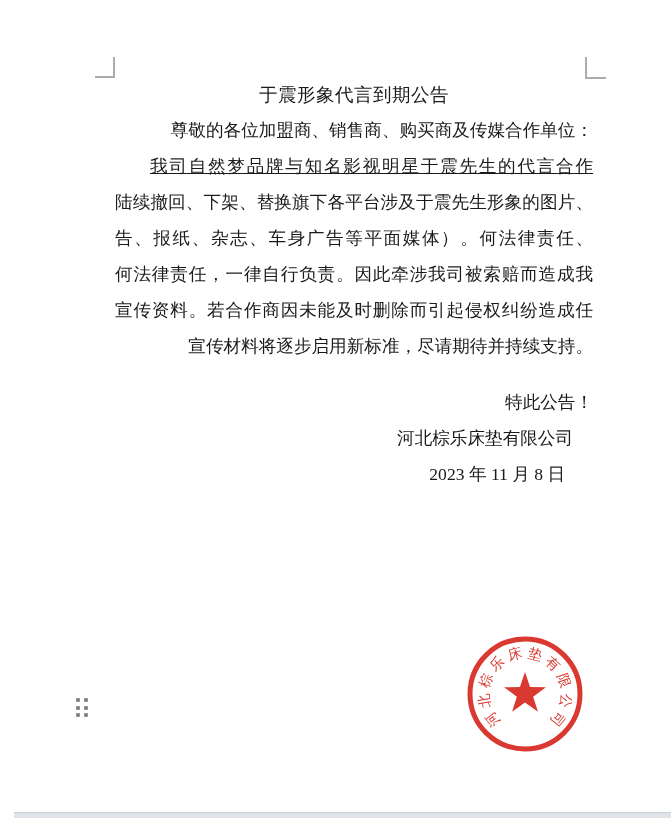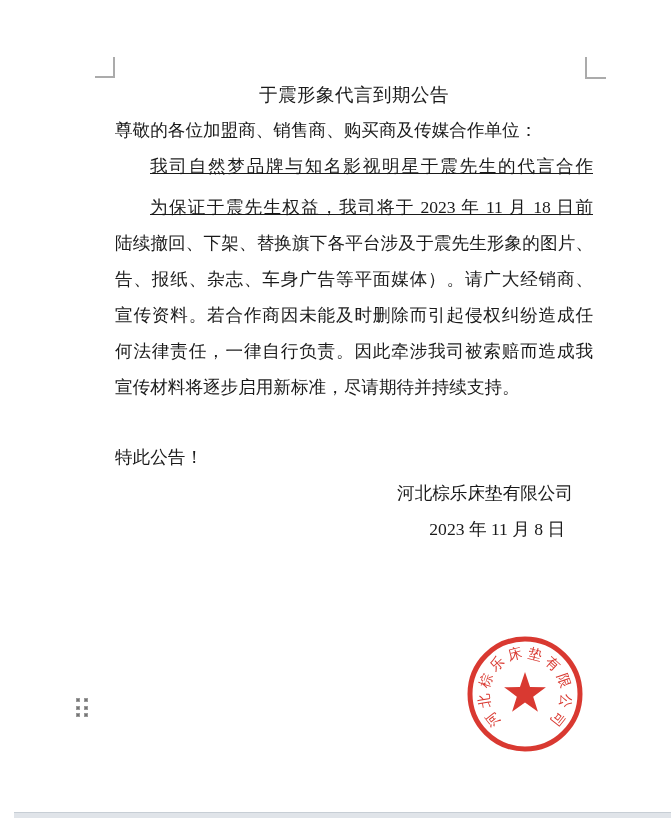--- a/index.html
+++ b/index.html
@@ -34,25 +34,25 @@
     font-size:18.5px; letter-spacing:0.5px; font-weight:500;
   }
   .line {
     line-height:36px; font-size:17.6px; white-space:nowrap;
   }
   .line.j {
     white-space:normal;
     text-align:justify; text-align-last:justify;
     text-justify:inter-character;
   }
-  .line.l { text-align:left; }
+  .line.l { text-align:right; }
   .line.r { text-align:right; }
   .line.indent { padding-left:35px;text-decoration:underline; }
   .line.pgap { margin-top:5px; }
-  .line.bgap { margin-top:34px; }
+  .line.bgap { margin-top:20px; }
   
   .handle-dots {
     position:absolute; left:62px; top:698px;
     display:grid; grid-template-columns:4px 4px;
     column-gap:4px; row-gap:3.5px;
   }
   .handle-dots span {
     width:4px; height:4px; background:#757575;
     box-shadow:inset 0 0 0 1px #9a9a9a;
   }
@@ -74,25 +74,24 @@
 <div class="page">
 
   <div class="mark mark-tl"></div>
   <div class="mark mark-tr"></div>
 
   <div class="content">
     <div class="doc-title">于震形象代言到期公告</div>
     <div>
         <div class="line l">尊敬的各位加盟商、销售商、购买商及传媒合作单位：</div>
         <div class="line j indent">我司自然梦品牌与知名影视明星于震先生的代言合作</div>
-        <div class="line j indent pgap">为保证于震先生权益，我司将于 2023 年 11 月 18 日前</div>
         <div class="line j">陆续撤回、下架、替换旗下各平台涉及于震先生形象的图片、</div>
-        <div class="line j">告、报纸、杂志、车身广告等平面媒体）。请广大经销商、</div>
+        <div class="line j">告、报纸、杂志、车身广告等平面媒体）。何法律责任、</div>
+        <div class="line j">何法律责任，一律自行负责。因此牵涉我司被索赔而造成我</div>
         <div class="line j">宣传资料。若合作商因未能及时删除而引起侵权纠纷造成任</div>
-        <div class="line j">何法律责任，一律自行负责。因此牵涉我司被索赔而造成我</div>
         <div class="line l">宣传材料将逐步启用新标准，尽请期待并持续支持。</div>
         <div class="line l bgap">特此公告！</div>
         <div class="line r" style="padding-right: 20px;">河北棕乐床垫有限公司</div>
         <div class="line r" style="padding-right: 28px;">2023 年 11 月 8 日</div>
       </div>
   </div>
 
   <div class="handle-dots">
     <span></span>
     <span></span>

